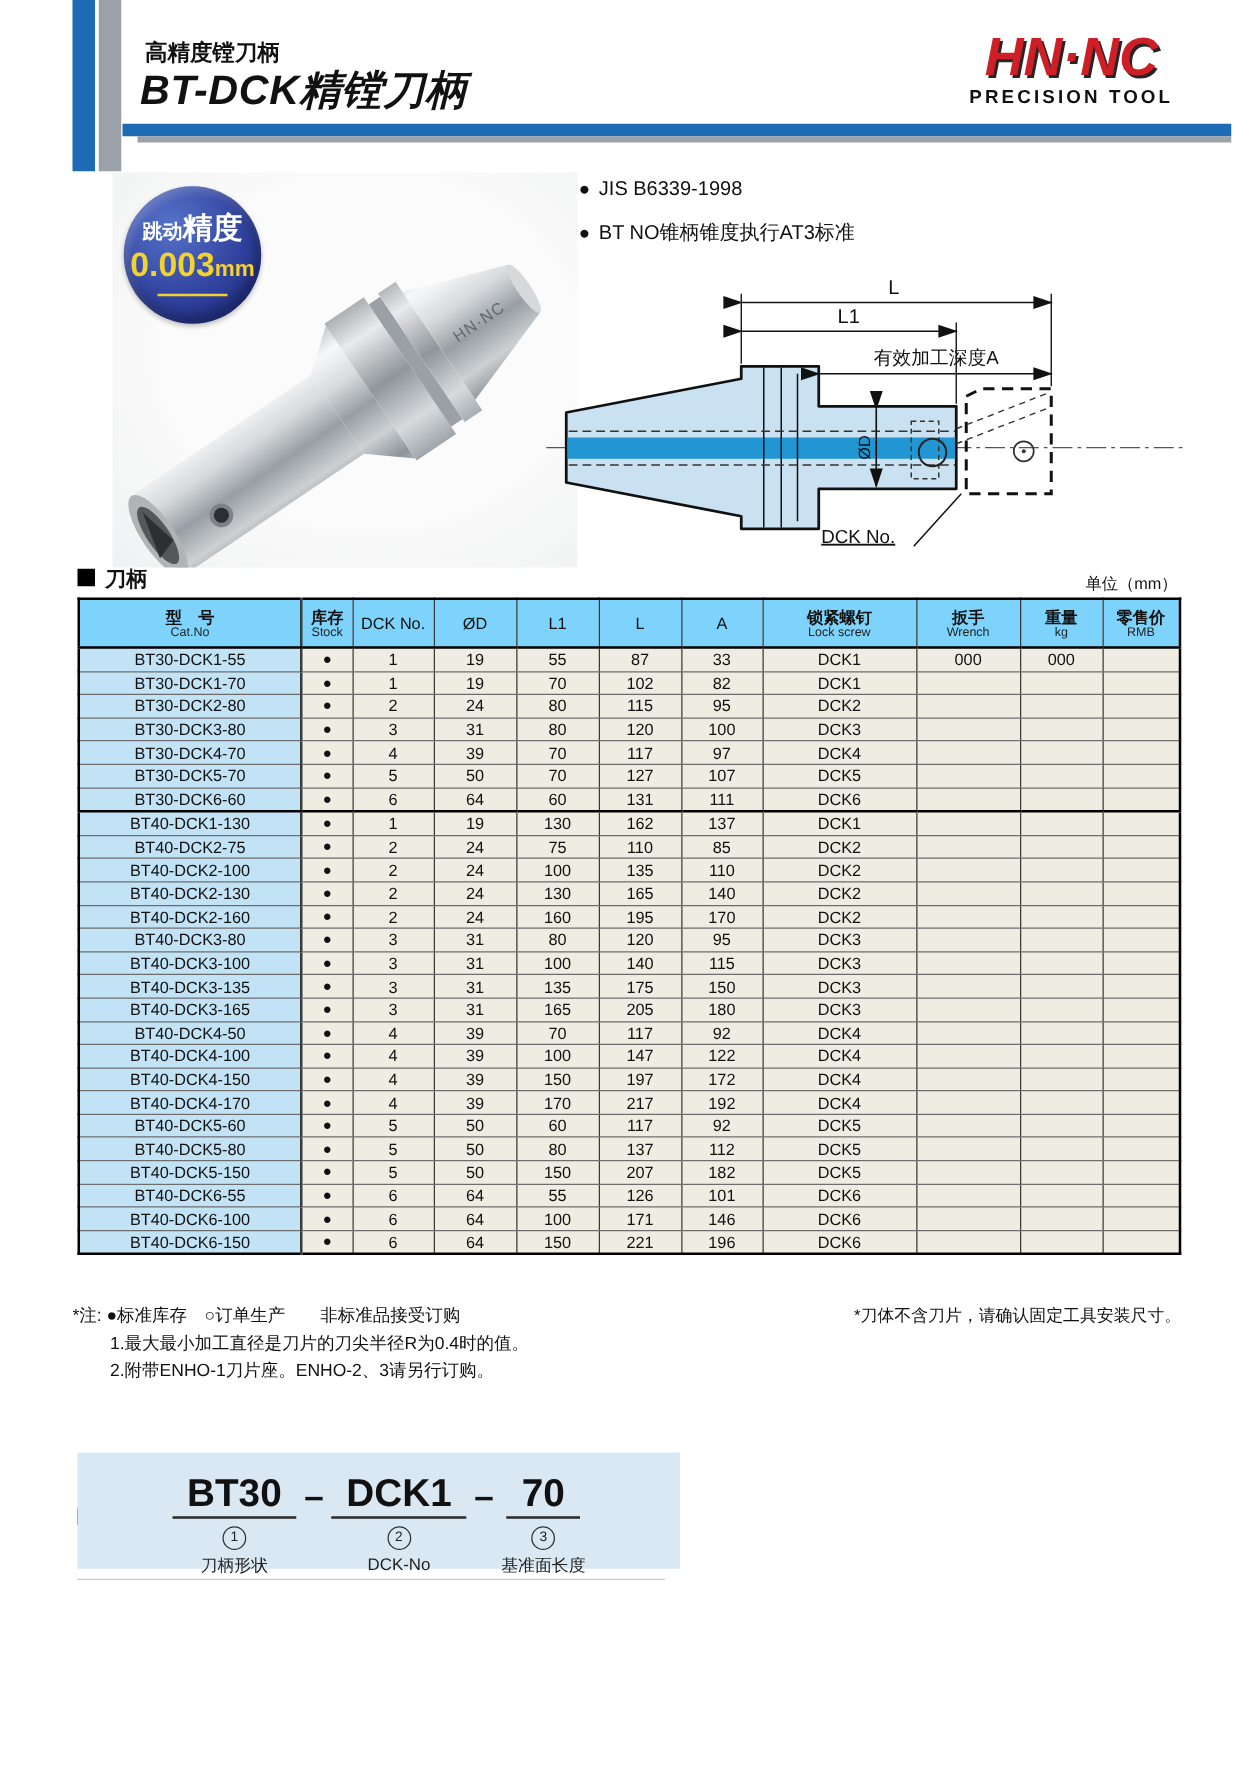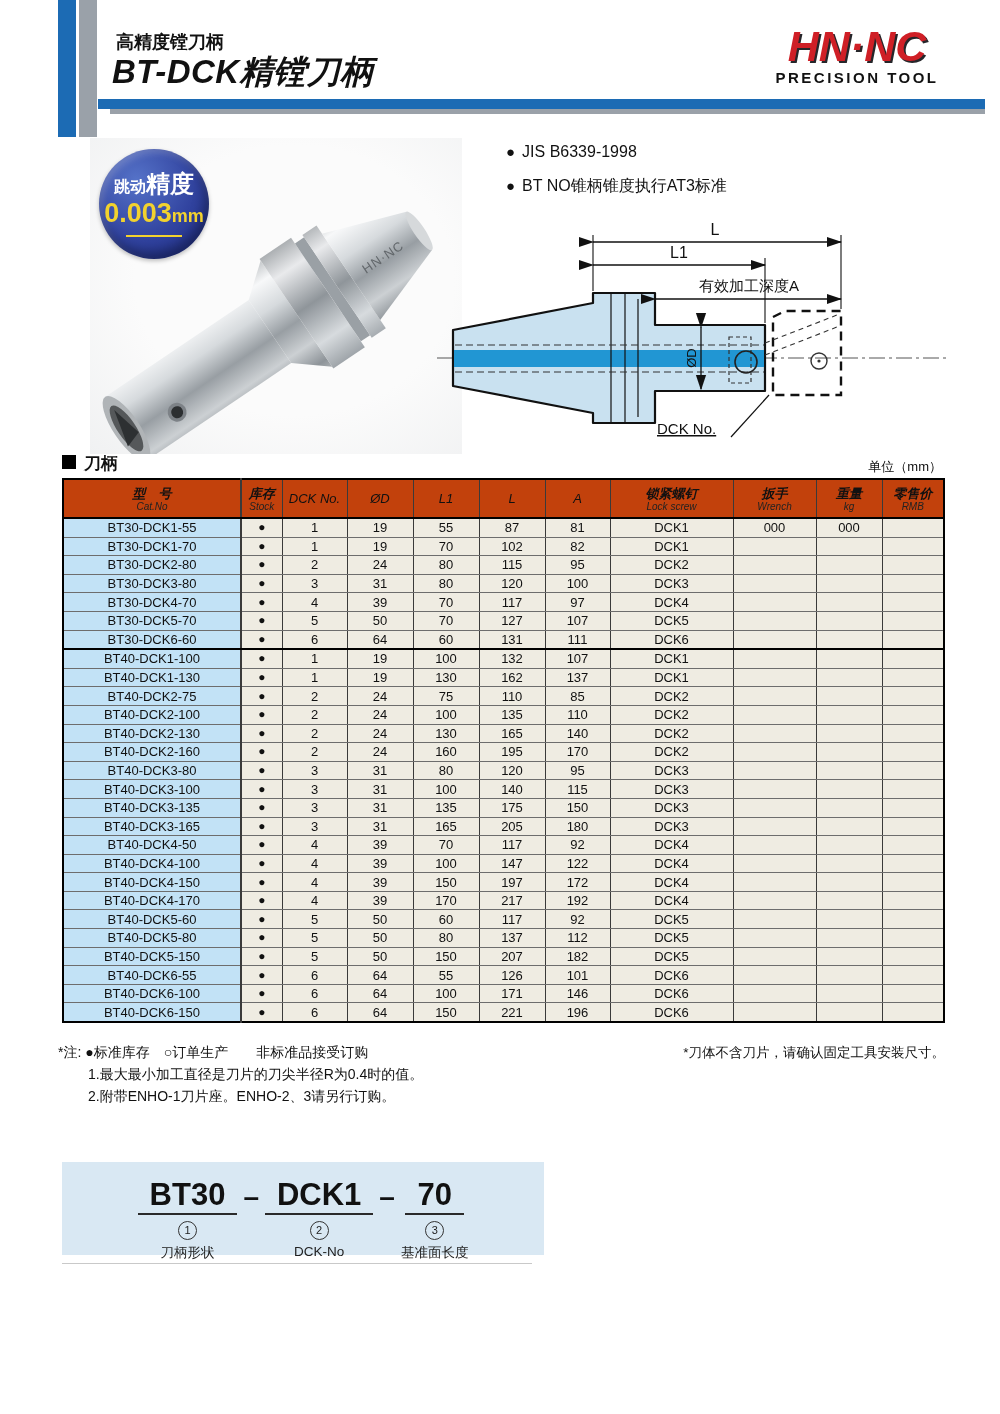--- a/index.html
+++ b/index.html
@@ -29,37 +29,37 @@
          display:flex;flex-direction:column;align-items:center;justify-content:center;}
   .badge-line1{color:#fff;font-weight:bold;line-height:24px;white-space:nowrap;}
   .badge-prefix{font-size:16px;}
   .badge-word{font-size:24px;}
   .badge-line2{color:#f2d22e;font-weight:bold;line-height:28px;white-space:nowrap;}
   .badge-value{font-size:27px;}
   .badge-unit{font-size:18px;}
   .badge-underline{width:56px;height:2px;background:#f2d22e;margin-top:4px;}
 
   
-  .features{position:absolute;left:506px;top:143px;}
+  .features{position:absolute;left:463px;top:143px;}
   .feature{font-size:16px;margin-bottom:15px;white-space:nowrap;}
   .feature .dot{font-size:15px;margin-right:7px;}
 
   
   .diagram{position:absolute;left:433px;top:215px;}
 
   
   .sec-head{position:absolute;font-size:17px;font-weight:bold;white-space:nowrap;}
   .sec-head .sq{display:inline-block;width:14px;height:14px;background:#000;margin-right:8px;}
   .sec-parts{left:62px;top:452px;}
   .unit-note{position:absolute;right:58px;top:458px;font-size:13px;}
 
   table.parts{position:absolute;left:62px;top:478px;width:881px;border-collapse:collapse;table-layout:fixed;
               border:2px solid #000;font-size:13px;}
-  table.parts th{background:#c2410c;border:1px solid #3a3a3a;border-bottom:2px solid #000;
-                 height:37px;padding:0;vertical-align:middle;font-weight:normal;font-style:italic;}
+  table.parts th{background:#7dd3fc;border:1px solid #3a3a3a;border-bottom:2px solid #000;
+                 height:37px;padding:0;vertical-align:middle;font-weight:normal;}
   .th-zh{font-size:13px;font-weight:bold;line-height:15px;}
   .th-zh.single{font-weight:normal;}
   .th-en{font-size:10px;line-height:11px;color:#222;}
   table.parts td{border:1px solid #6d6d6d;border-left:1px solid #3a3a3a;border-right:1px solid #3a3a3a;
                  height:17.6px;padding:0;text-align:center;background:#efece2;line-height:15px;}
   table.parts td.col-cat{background:#c2e2f6;border-right:2px solid #3a3a3a;}
   table.parts th.col-cat{border-right:2px solid #3a3a3a;}
   table.parts tr.group-end td{border-bottom:2px solid #000;}
   td.stock{font-size:12px;}
 
@@ -270,21 +270,21 @@
         </tr>
       </thead>
     <tbody id="table-body">
         <tr>
           <td class="col-cat">BT30-DCK1-55</td>
           <td class="stock">●</td>
           <td>1</td>
           <td>19</td>
           <td>55</td>
           <td>87</td>
-          <td>81</td>
+          <td>33</td>
           <td>DCK1</td>
           <td>000</td>
           <td>000</td>
           <td></td>
         </tr>
         <tr>
           <td class="col-cat">BT30-DCK1-70</td>
           <td class="stock">●</td>
           <td>1</td>
           <td>19</td>
@@ -350,33 +350,20 @@
         </tr>
         <tr class="group-end">
           <td class="col-cat">BT30-DCK6-60</td>
           <td class="stock">●</td>
           <td>6</td>
           <td>64</td>
           <td>60</td>
           <td>131</td>
           <td>111</td>
           <td>DCK6</td>
-          <td></td>
-          <td></td>
-          <td></td>
-        </tr>
-        <tr>
-          <td class="col-cat">BT40-DCK1-100</td>
-          <td class="stock">●</td>
-          <td>1</td>
-          <td>19</td>
-          <td>100</td>
-          <td>132</td>
-          <td>107</td>
-          <td>DCK1</td>
           <td></td>
           <td></td>
           <td></td>
         </tr>
         <tr>
           <td class="col-cat">BT40-DCK1-130</td>
           <td class="stock">●</td>
           <td>1</td>
           <td>19</td>
           <td>130</td>

